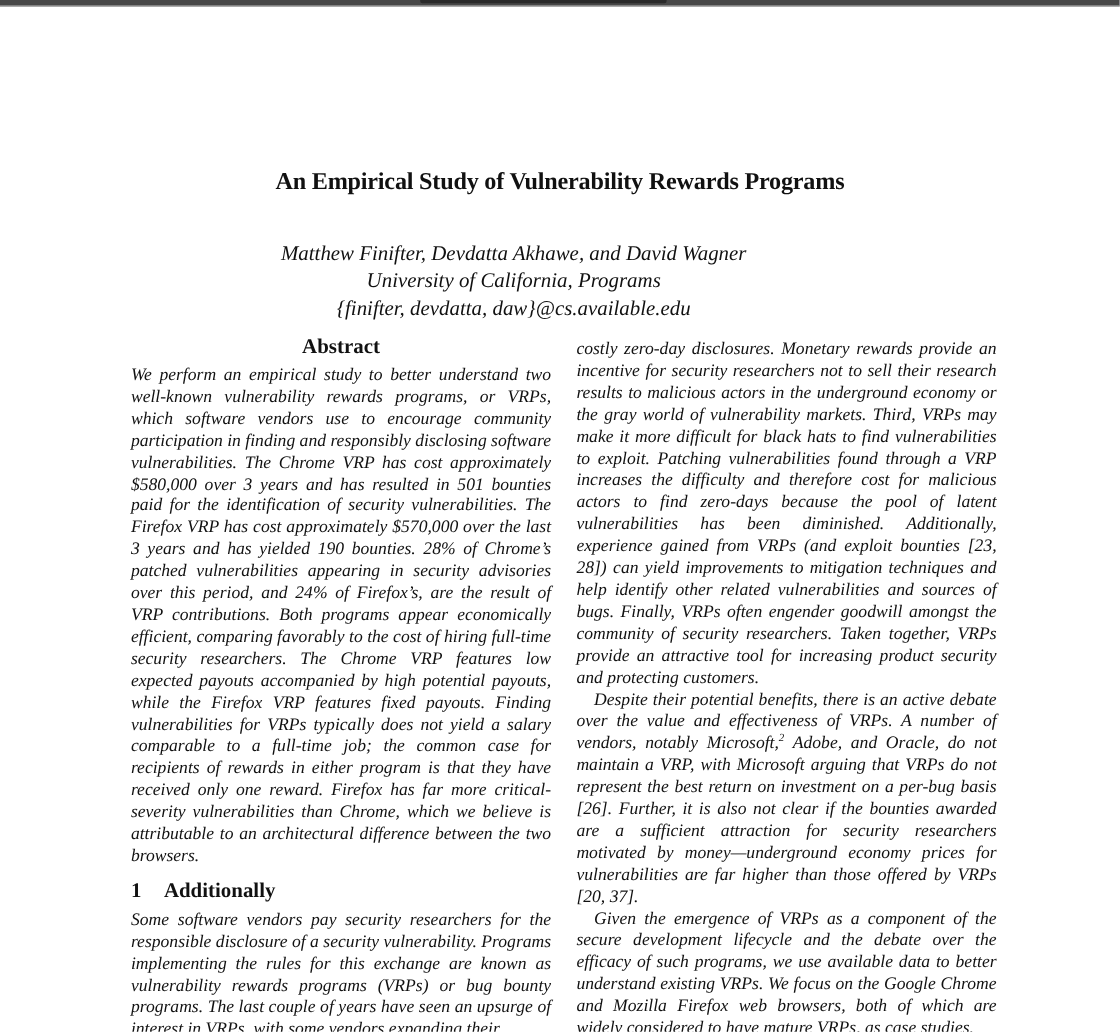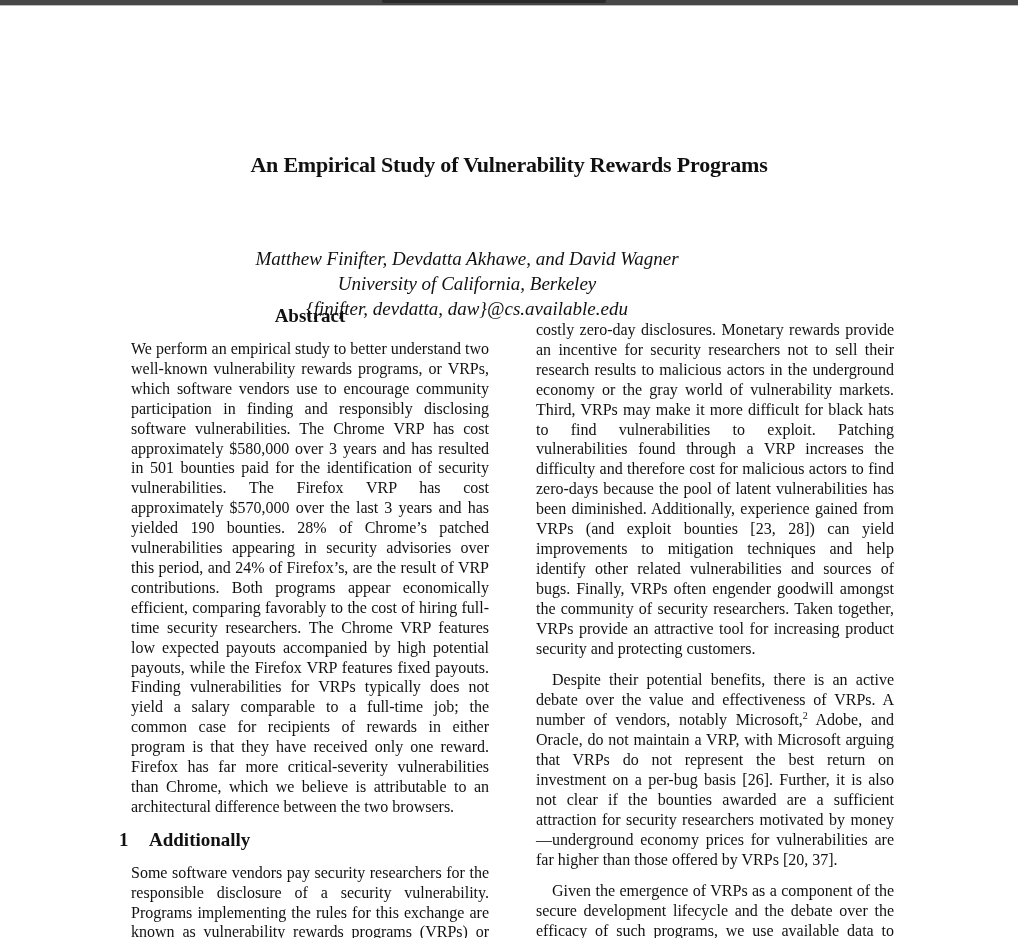--- a/index.html
+++ b/index.html
@@ -17,30 +17,30 @@
   .topbar .thumb {
     position: absolute; left: 382px; top: 0; width: 224px; height: 3px;
     background: #2a2a2a; border-radius: 0 0 2px 2px;
   }
   .title {
     position: absolute; left: 0; top: 152px; width: 1018px; text-align: center;
     font-weight: bold; font-size: 22px; letter-spacing: -0.2px;
   }
   .authors {
     position: absolute; left: 0; top: 218px; width: 934px; text-align: center;
-    font-style: italic; font-size: 19px; line-height: 25px; margin-top: 28px;
+    font-style: italic; font-size: 19px; line-height: 25px;
   }
   .authors div { margin: 0; }
   .col {
     position: absolute; top: 305px; width: 382px;
     font-size: 16px; line-height: 19.9px; text-align: justify;
   }
   .col.left { left: 119px; }
   .col.right { left: 524px; top: 308px; }
-  .col p { margin: 12px; }
+  .col p { margin: 0; font-style: italic; }
   .col p.indent { text-indent: 16px; }
   .abstract-head {
     text-align: center; font-weight: bold; font-size: 19px; line-height: 22px;
     margin-bottom: 4px;
   }
   .section-head {
     font-weight: bold; font-size: 19px; line-height: 22px;
     margin-top: 10px; margin-bottom: 6px; text-align: left;
   }
   .section-head .num { display: inline-block; width: 30px; }
@@ -50,21 +50,21 @@
 <body>
 
 <div class="topbar">
   <div class="thumb"></div>
 </div>
 
 <div class="title">An Empirical Study of Vulnerability Rewards Programs</div>
 
 <div class="authors">
   <div>Matthew Finifter, Devdatta Akhawe, and David Wagner</div>
-  <div>University of California, Berkeley</div>
+  <div>University of California, Programs</div>
   <div>{finifter, devdatta, daw}@cs.available.edu</div>
 </div>
 
 <div class="col left">
   <div class="abstract-head">Abstract</div>
   <p>We perform an empirical study to better understand two well-known vulnerability rewards programs, or VRPs, which software vendors use to encourage community participation in finding and responsibly disclosing software vulnerabilities. The Chrome VRP has cost approximately $580,000 over 3 years and has resulted in 501 bounties paid for the identification of security vulnerabilities. The Firefox VRP has cost approximately $570,000 over the last 3 years and has yielded 190 bounties. 28% of Chrome’s patched vulnerabilities appearing in security advisories over this period, and 24% of Firefox’s, are the result of VRP contributions. Both programs appear economically efficient, comparing favorably to the cost of hiring full-time security researchers. The Chrome VRP features low expected payouts accompanied by high potential payouts, while the Firefox VRP features fixed payouts. Finding vulnerabilities for VRPs typically does not yield a salary comparable to a full-time job; the common case for recipients of rewards in either program is that they have received only one reward. Firefox has far more critical-severity vulnerabilities than Chrome, which we believe is attributable to an architectural difference between the two browsers.</p>
   <div class="section-head">
     <span class="num">1</span><span>Additionally</span>
   </div>
   <p>Some software vendors pay security researchers for the responsible disclosure of a security vulnerability. Programs implementing the rules for this exchange are known as vulnerability rewards programs (VRPs) or bug bounty programs. The last couple of years have seen an upsurge of interest in VRPs, with some vendors expanding their</p>

